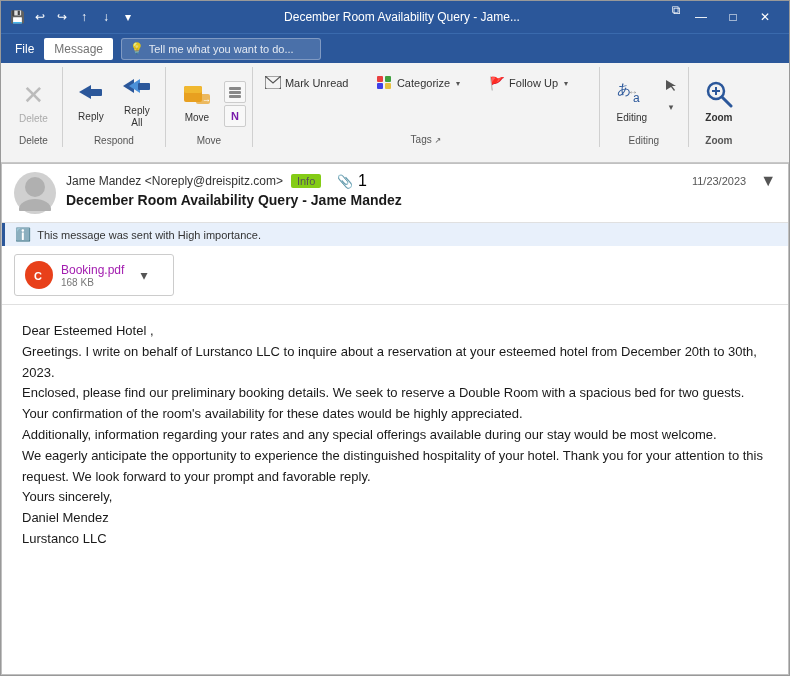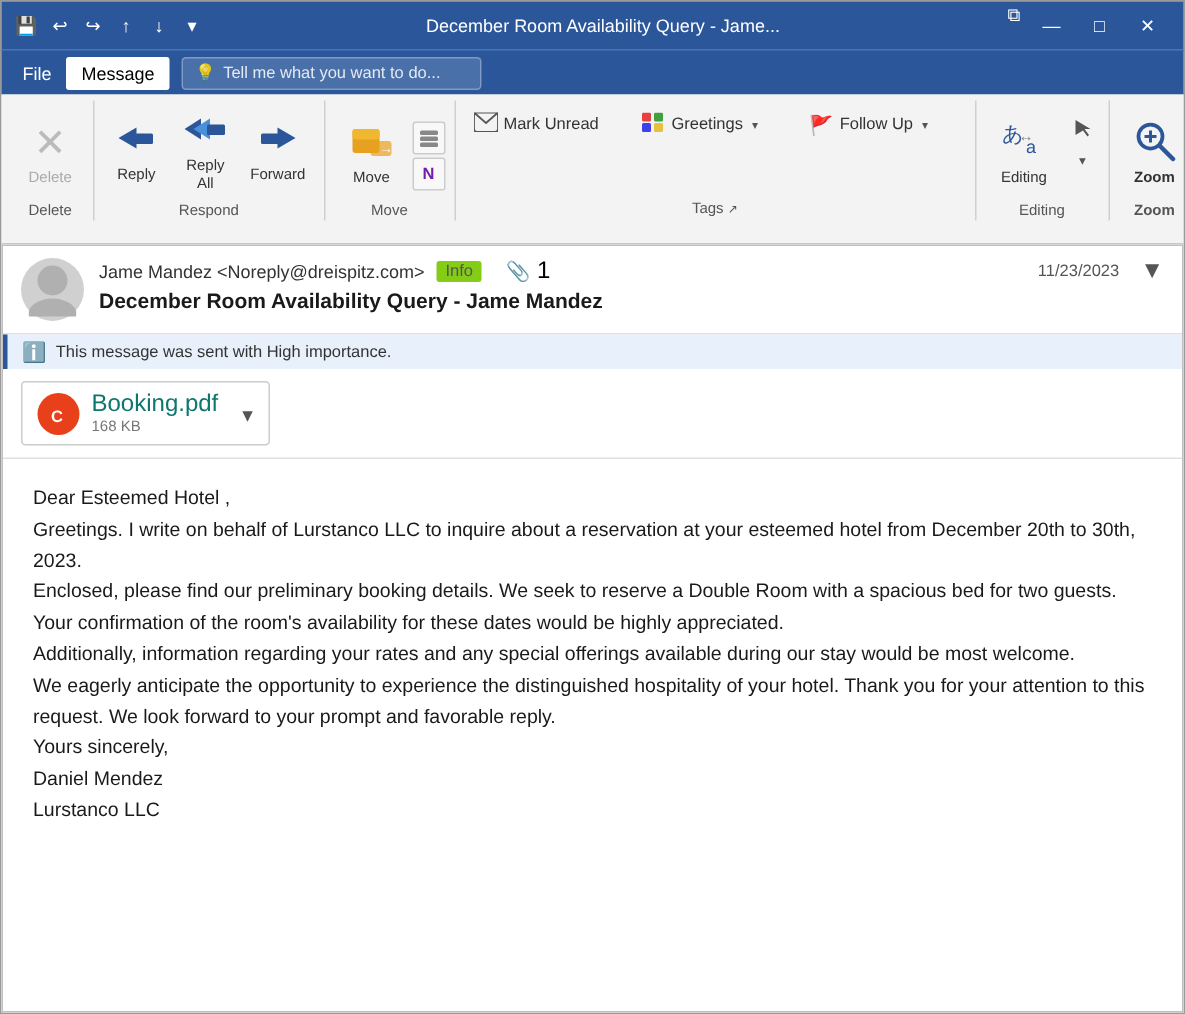--- a/index.html
+++ b/index.html
@@ -67,21 +67,21 @@
     }
     .menu-item {
       padding: 4px 10px;
       font-size: 12px;
       color: white;
       cursor: pointer;
       border-radius: 2px;
     }
     .menu-item.active {
       background: white;
-      color: #000000;
+      color: #737373;
     }
     .tell-me-input {
       display: flex;
       align-items: center;
       background: rgba(255,255,255,0.15);
       border: 1px solid rgba(255,255,255,0.3);
       border-radius: 3px;
       padding: 2px 8px;
       margin-left: 8px;
       height: 22px;
@@ -268,21 +268,21 @@
       height: 28px;
       border-radius: 50%;
       background: #e8401a;
       display: flex;
       align-items: center;
       justify-content: center;
       font-size: 14px;
       color: white;
     }
     .attach-info { display: flex; flex-direction: column; }
-    .attach-name { font-size: 16px; color: #0f766e; }
+    .attach-name { font-size: 12px; color: #a21caf; }
     .attach-size { font-size: 10px; color: #777; }
     .attach-arrow { font-size: 14px; color: #555; margin-left: 8px; }
 
     
     .email-body {
       background: white;
       padding: 16px 20px;
       flex: 1;
       overflow-y: auto;
       font-size: 13px;
@@ -384,29 +384,20 @@
             <span style="font-size:22px; color:#2b579a;">
               <svg width="28" height="22" viewBox="0 0 28 22">
                   <polygon points="11,4 0,11 11,18" fill="#2b579a"></polygon>
                   <polygon points="17,4 6,11 17,18" fill="#4a90d9"></polygon>
                   <rect x="15" y="8" width="12" height="7" rx="1" fill="#2b579a"></rect>
                 </svg>
             </span>
             <span class="rb-label">Reply<br>All</span>
           </div>
 
-          <div class="rb-large">
-            <span style="font-size:22px; color:#2b579a;">
-              <svg width="26" height="22" viewBox="0 0 26 22">
-                  <polygon points="13,4 25,11 13,18" fill="#2b579a"></polygon>
-                  <rect x="2" y="8" width="12" height="7" rx="1" fill="#2b579a"></rect>
-                </svg>
-            </span>
-            <span class="rb-label">Forward</span>
-          </div>
         </div>
         <div class="ribbon-group-label">Respond</div>
       </div>
 
       <div class="ribbon-group">
         <div class="ribbon-buttons" style="align-items:center;">
           <div class="rb-large" style="min-width:50px;">
             <span>
               <svg width="30" height="28" viewBox="0 0 30 28">
                 <rect x="2" y="6" width="18" height="16" rx="2" fill="#e8a020"></rect>
@@ -448,21 +439,21 @@
 
           <div class="rb-row-btn">
             <span>
               <svg width="16" height="13" viewBox="0 0 16 13">
                 <rect x="0" y="0" width="6" height="6" rx="1" fill="#e84040"></rect>
                 <rect x="8" y="0" width="6" height="6" rx="1" fill="#40a040"></rect>
                 <rect x="0" y="7" width="6" height="6" rx="1" fill="#4040e8"></rect>
                 <rect x="8" y="7" width="6" height="6" rx="1" fill="#e8c040"></rect>
               </svg>
             </span>
-            <span class="rb-label-sm">Greetings</span>
+            <span class="rb-label-sm">Categorize</span>
             <span style="font-size:8px; color:#555; margin-left:2px;">▾</span>
           </div>
 
           <div class="rb-row-btn">
             <span style="font-size:13px; color:#e84040;">🚩</span>
             <span class="rb-label-sm">Follow Up</span>
             <span style="font-size:8px; color:#555; margin-left:2px;">▾</span>
           </div>
         </div>
         <div class="ribbon-group-label">Tags

